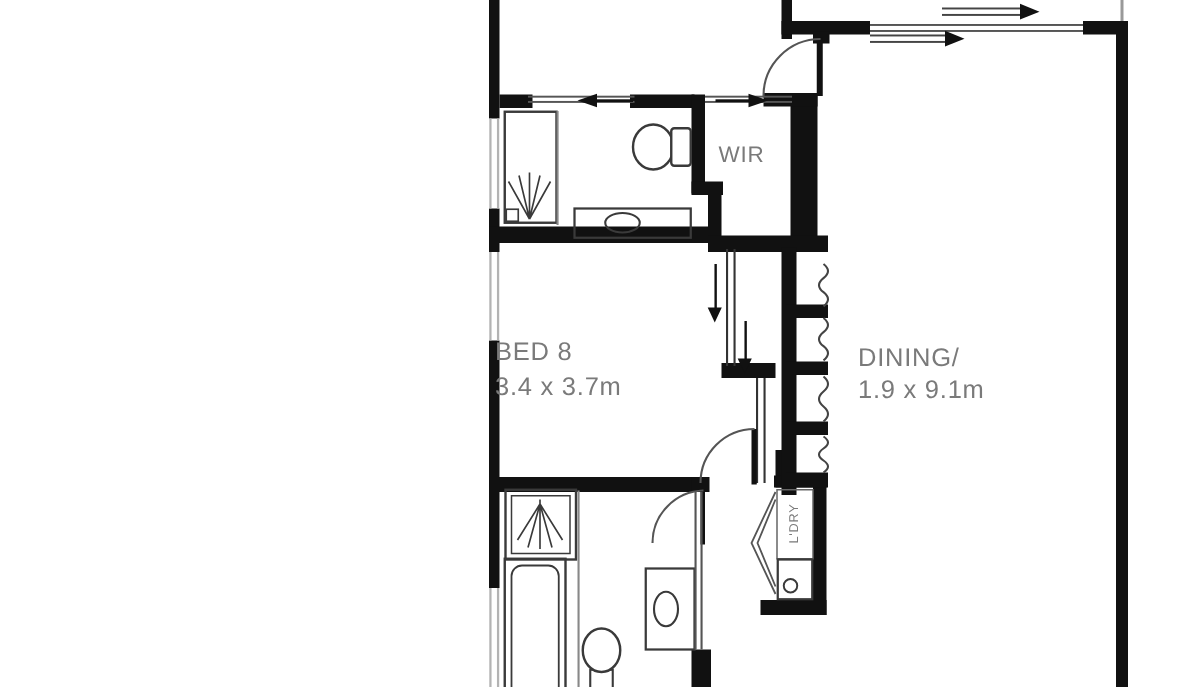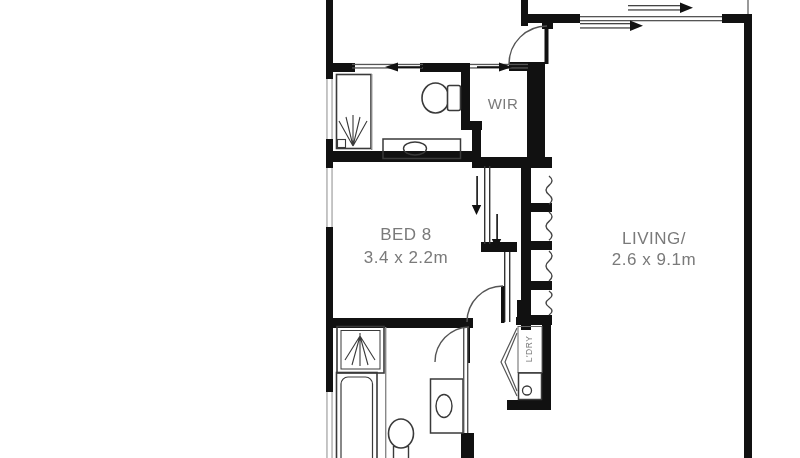--- a/index.html
+++ b/index.html
@@ -1,19 +1,19 @@
 <!DOCTYPE html>
 <html><head>
 <meta charset="utf-8">
 <style>
   html,body{margin:0;padding:0;background:#fff;}
   #stage{position:relative;width:800px;height:458px;background:#fff;overflow:hidden;
          font-family:"Liberation Sans", sans-serif;}
   #plan-svg{position:absolute;left:0;top:0;}
-  .room-label{position:absolute;color:#7a7a7a;text-align:center;
+  .room-label{position:absolute;color:#7a7a7a;text-align:left;
               font-family:"Liberation Sans", sans-serif;letter-spacing:.5px;}
   .lbl-bed2{left:330px;top:223px;width:152px;font-size:17px;line-height:23px;}
   .lbl-living{left:572px;top:228px;width:164px;font-size:17px;line-height:21px;}
   .lbl-wir{left:479px;top:95px;width:48px;font-size:15px;}
   .lbl-ldry{left:510px;top:343px;width:40px;height:12px;font-size:8.5px;letter-spacing:.5px;
             transform:rotate(-90deg);transform-origin:center;text-align:center;}
 </style>
 </head>
 <body>
 
@@ -191,21 +191,21 @@
       <rect x="518" y="326.5" width="24" height="46" stroke="#666" stroke-width="1"></rect>
       <g>
         <rect x="518.5" y="373" width="23" height="26.5" stroke-width="1.5"></rect>
         <circle cx="527" cy="390.5" r="4.5" stroke-width="1.3"></circle>
       </g>
     </g>
   </svg>
 
   <div class="room-label lbl-bed2">
     <div>BED 8</div>
-    <div>3.4 x 2.2m</div>
+    <div>3.4 x 3.7m</div>
   </div>
   <div class="room-label lbl-living">
-    <div>LIVING/</div>
-    <div>2.6 x 9.1m</div>
+    <div>DINING/</div>
+    <div>1.9 x 9.1m</div>
   </div>
   <div class="room-label lbl-wir">WIR</div>
   <div class="room-label lbl-ldry">L'DRY</div>
 </div>
 
 </body></html>

